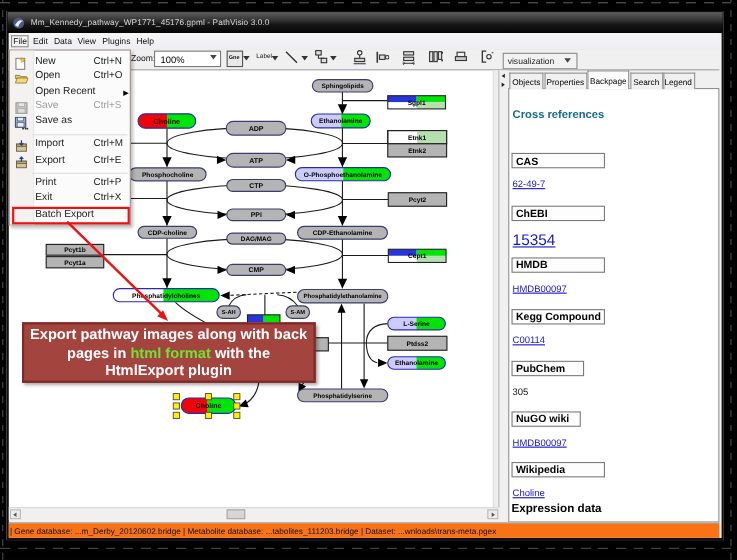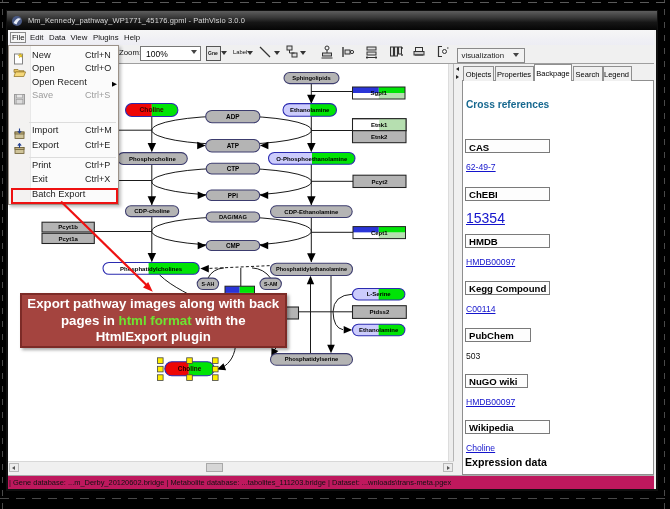--- a/index.html
+++ b/index.html
@@ -291,37 +291,37 @@
 <div style="position:absolute;left:466px;top:98.5px;font-size:10.2px;font-weight:bold;color:#17688f;z-index:4;">Cross references</div>
 <div style="position:absolute;left:465px;top:139px;width:85px;height:14px;border:1px solid #7a7a7a;background:#fdfdfd;font-size:9.6px;font-weight:bold;padding:1.5px 0 0 3px;box-sizing:border-box;z-index:4;">CAS</div>
 <div style="position:absolute;left:466px;top:162px;font-size:8.6px;color:#1414cc;text-decoration:underline;z-index:4;">62-49-7</div>
 <div style="position:absolute;left:465px;top:186.5px;width:85px;height:14px;border:1px solid #7a7a7a;background:#fdfdfd;font-size:9.6px;font-weight:bold;padding:1.5px 0 0 3px;box-sizing:border-box;z-index:4;">ChEBI</div>
 <div style="position:absolute;left:466px;top:209.5px;font-size:14px;color:#1414cc;text-decoration:underline;z-index:4;">15354</div>
 <div style="position:absolute;left:465px;top:233.5px;width:85px;height:14px;border:1px solid #7a7a7a;background:#fdfdfd;font-size:9.6px;font-weight:bold;padding:1.5px 0 0 3px;box-sizing:border-box;z-index:4;">HMDB</div>
 <div style="position:absolute;left:466px;top:256.5px;font-size:8.6px;color:#1414cc;text-decoration:underline;z-index:4;">HMDB00097</div>
 <div style="position:absolute;left:465px;top:280.5px;width:85px;height:14px;border:1px solid #7a7a7a;background:#fdfdfd;font-size:9.6px;font-weight:bold;padding:1.5px 0 0 3px;box-sizing:border-box;z-index:4;">Kegg Compound</div>
 <div style="position:absolute;left:466px;top:303.5px;font-size:8.6px;color:#1414cc;text-decoration:underline;z-index:4;">C00114</div>
 <div style="position:absolute;left:465px;top:327.5px;width:66px;height:14px;border:1px solid #7a7a7a;background:#fdfdfd;font-size:9.6px;font-weight:bold;padding:1.5px 0 0 3px;box-sizing:border-box;z-index:4;">PubChem</div>
-<div style="position:absolute;left:466px;top:350.5px;font-size:8.6px;color:#111;z-index:4;">503</div>
+<div style="position:absolute;left:466px;top:350.5px;font-size:8.6px;color:#111;z-index:4;">305</div>
 <div style="position:absolute;left:465px;top:373.5px;width:63px;height:14px;border:1px solid #7a7a7a;background:#fdfdfd;font-size:9.6px;font-weight:bold;padding:1.5px 0 0 3px;box-sizing:border-box;z-index:4;">NuGO wiki</div>
 <div style="position:absolute;left:466px;top:396.5px;font-size:8.6px;color:#1414cc;text-decoration:underline;z-index:4;">HMDB00097</div>
 <div style="position:absolute;left:465px;top:419.5px;width:85px;height:14px;border:1px solid #7a7a7a;background:#fdfdfd;font-size:9.6px;font-weight:bold;padding:1.5px 0 0 3px;box-sizing:border-box;z-index:4;">Wikipedia</div>
 <div style="position:absolute;left:466px;top:442.5px;font-size:8.6px;color:#1414cc;text-decoration:underline;z-index:4;">Choline</div>
 <div style="position:absolute;left:465px;top:456px;font-size:10.6px;font-weight:bold;color:#000;z-index:4;">Expression data</div>
 
 <div style="position:absolute;left:8px;top:461px;width:445.5px;height:11.5px;background:#f0f0f0;border-top:1px solid #d8d8d8;box-sizing:border-box;">
 <div style="position:absolute;left:1px;top:1px;width:9.5px;height:9px;background:#ececec;border:1px solid #b9b9b9;box-sizing:border-box;">
       <div style="position:absolute;left:2.2px;top:2px;width:0;height:0;border-top:2.6px solid transparent;border-bottom:2.6px solid transparent;border-right:3.6px solid #555;"></div>
     </div>
 <div style="position:absolute;right:1px;top:1px;width:9.5px;height:9px;background:#ececec;border:1px solid #b9b9b9;box-sizing:border-box;">
       <div style="position:absolute;left:3.2px;top:2px;width:0;height:0;border-top:2.6px solid transparent;border-bottom:2.6px solid transparent;border-left:3.6px solid #555;"></div>
     </div>
 <div style="position:absolute;left:198px;top:1px;width:17px;height:9px;background:#d6d6d6;border:1px solid #a8a8a8;box-sizing:border-box;"></div>
 </div>
-<div style="position:absolute;left:8px;top:474.5px;width:646px;height:14.5px;background:#be185d;border-top:1px solid #aaa;box-sizing:border-box;">
+<div style="position:absolute;left:8px;top:474.5px;width:646px;height:14.5px;background:#f97316;border-top:1px solid #aaa;box-sizing:border-box;">
 <div style="position:absolute;left:1px;top:2.6px;font-size:7.45px;color:#111;white-space:nowrap;">| Gene database: ...m_Derby_20120602.bridge | Metabolite database: ...tabolites_111203.bridge | Dataset: ...wnloads\trans-meta.pgex</div>
 </div>
 
 <div style="position:absolute;left:8px;top:45px;width:109px;height:158px;background:#fbfbfb;border:1px solid #9b9188;box-shadow:2px 2px 3px rgba(0,0,0,0.25);z-index:40;">
 <div style="position:absolute;left:0;top:0;width:21px;height:100%;background:#f3f2f1;border-right:1px solid #e8e8e8;"></div>
 <div style="position:absolute;left:0;top:3.5px;width:100%;height:14px;">
       <div style="position:absolute;left:4px;top:1px;width:13px;height:12px;"><svg width="13" height="12" viewBox="0 0 13 12">
           <rect x="1.5" y="1" width="8" height="10" fill="#fff" stroke="#777" stroke-width="0.9"></rect>
           <path d="M7 1 l2.5 2.5 h-2.5 z" fill="#ddd" stroke="#777" stroke-width="0.7"></path>
           <path d="M9.5 1 l1 1.8 2-0.4 -1.4 1.5 1 1.6 -2-0.8 -1.4 1.4 0.2-2 -1.8-0.9 2-0.4 z" fill="#f7d22c" stroke="#b99406" stroke-width="0.4" transform="translate(-1.5,-0.6) scale(0.9)"></path>
@@ -342,20 +342,31 @@
       <div style="position:absolute;left:103px;top:3px;font-size:6.5px;color:#000;">▶</div>
     </div>
     <div style="position:absolute;left:0;top:44px;width:100%;height:14px;">
       <div style="position:absolute;left:4px;top:1px;width:13px;height:12px;"><svg width="13" height="12" viewBox="0 0 13 12">
           <rect x="1.5" y="1.5" width="10" height="9.5" fill="#c9c9c9" stroke="#9a9a9a"></rect>
           <rect x="3.5" y="1.5" width="6" height="3.4" fill="#e7e7e7" stroke="#9a9a9a" stroke-width="0.6"></rect>
           <rect x="3.2" y="6.4" width="6.6" height="4.4" fill="#dcdcdc" stroke="#9a9a9a" stroke-width="0.6"></rect>
         </svg></div>
       <div style="position:absolute;left:23px;top:0px;font-size:9.3px;color:#9c9c9c;">Save</div>
       <div style="position:absolute;left:76px;top:0px;font-size:9.0px;color:#9c9c9c;">Ctrl+S</div>
+    </div>
+    <div style="position:absolute;left:0;top:58px;width:100%;height:14px;">
+      <div style="position:absolute;left:4px;top:1px;width:13px;height:12px;"><svg width="13" height="12" viewBox="0 0 13 12">
+          <rect x="1" y="0.7" width="9.4" height="9" fill="#9db0c8" stroke="#44506b"></rect>
+          <rect x="2.8" y="0.7" width="5.6" height="3.2" fill="#e9eef5" stroke="#44506b" stroke-width="0.6"></rect>
+          <rect x="2.6" y="5.2" width="6.2" height="4.3" fill="#e9eef5" stroke="#44506b" stroke-width="0.6"></rect>
+          <circle cx="8" cy="11" r="0.9" fill="#333"></circle>
+          <circle cx="10.3" cy="11" r="0.9" fill="#333"></circle>
+          <circle cx="12" cy="11" r="0.9" fill="#333"></circle>
+        </svg></div>
+      <div style="position:absolute;left:23px;top:0px;font-size:9.3px;color:#1c1c1c;">Save as</div>
     </div>
     <div style="position:absolute;left:20px;right:2px;top:75.5px;border-top:1px solid #ddd;"></div>
     <div style="position:absolute;left:0;top:79px;width:100%;height:14px;">
       <div style="position:absolute;left:4px;top:1px;width:13px;height:12px;"><svg width="13" height="12" viewBox="0 0 13 12">
           <rect x="2" y="4" width="9" height="6.5" fill="#cfc49a" stroke="#6b5d33" stroke-width="0.8"></rect>
           <rect x="2" y="4" width="9" height="2" fill="#bfb184" stroke="#6b5d33" stroke-width="0.8"></rect>
           <path d="M6.5 0.5 v4 M4.8 3 l1.7 2 1.7-2" fill="none" stroke="#23408f" stroke-width="1.1"></path>
         </svg></div>
       <div style="position:absolute;left:23px;top:0px;font-size:9.3px;color:#1c1c1c;">Import</div>
       <div style="position:absolute;left:76px;top:0px;font-size:9.0px;color:#1c1c1c;">Ctrl+M</div>

